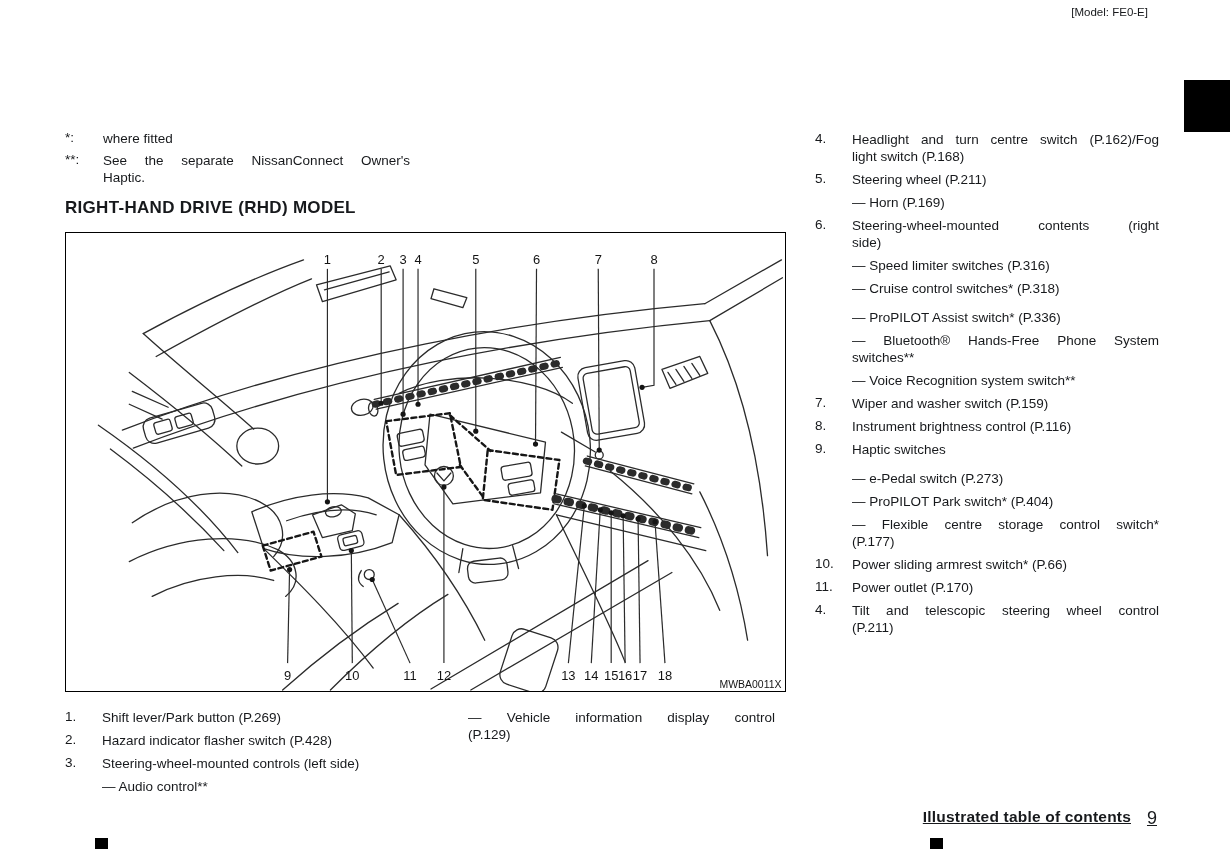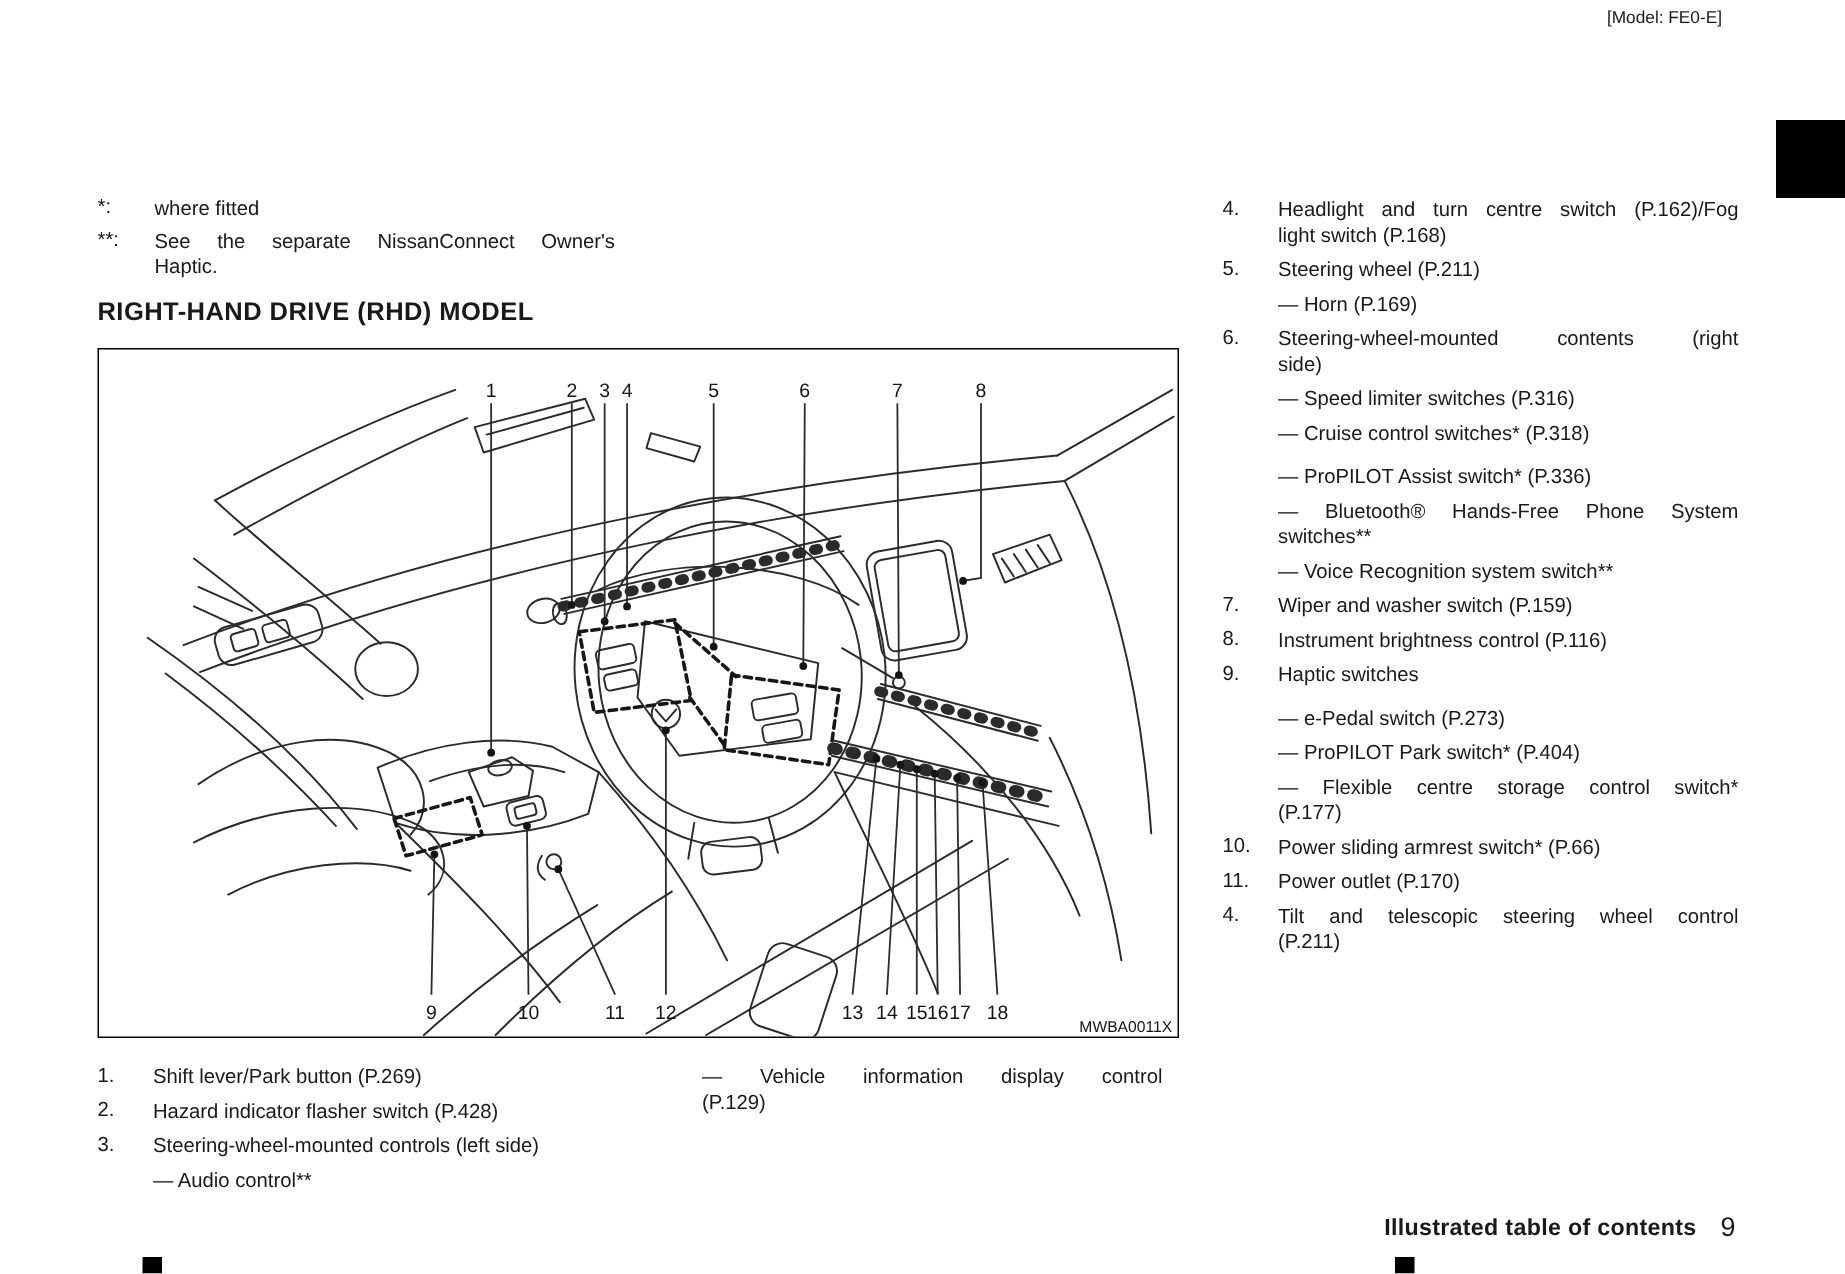--- a/index.html
+++ b/index.html
@@ -33,21 +33,21 @@
   .legend { position:absolute; font-size:13.5px; }
   #legend-left  { left:65px;  top:709px; width:345px; }
   #legend-mid   { left:432px; top:709px; width:307px;margin-left:36px; }
   #legend-right { left:815px; top:131px; width:345px; }
   .entry { display:flex; margin-bottom:6px; }
   .gut  { flex:0 0 37px; }
   .etxt { width:307px; }
   .ln   { line-height:17px; }
   .fill { text-align:justify; text-align-last:justify; }
 
-  .footer { position:absolute; top:808px; right:73px; display:flex; align-items:center; }
+  .footer { position:absolute; top:808px; right:73px; display:flex; align-items:flex-start;text-decoration:underline; }
   .footer-title { font-weight:700; font-size:15.5px; letter-spacing:0.2px; }
   .footer-page  { font-size:18px;  margin-left:16px; }
   .crop-mark { position:absolute; width:13px; height:11px; background:#000; top:838px; }
   #crop-left  { left:95px; }
   #crop-right { left:930px; }
 </style>
 </head>
 <body>
 
 <div class="model-label">[Model: FE0-E]</div>

